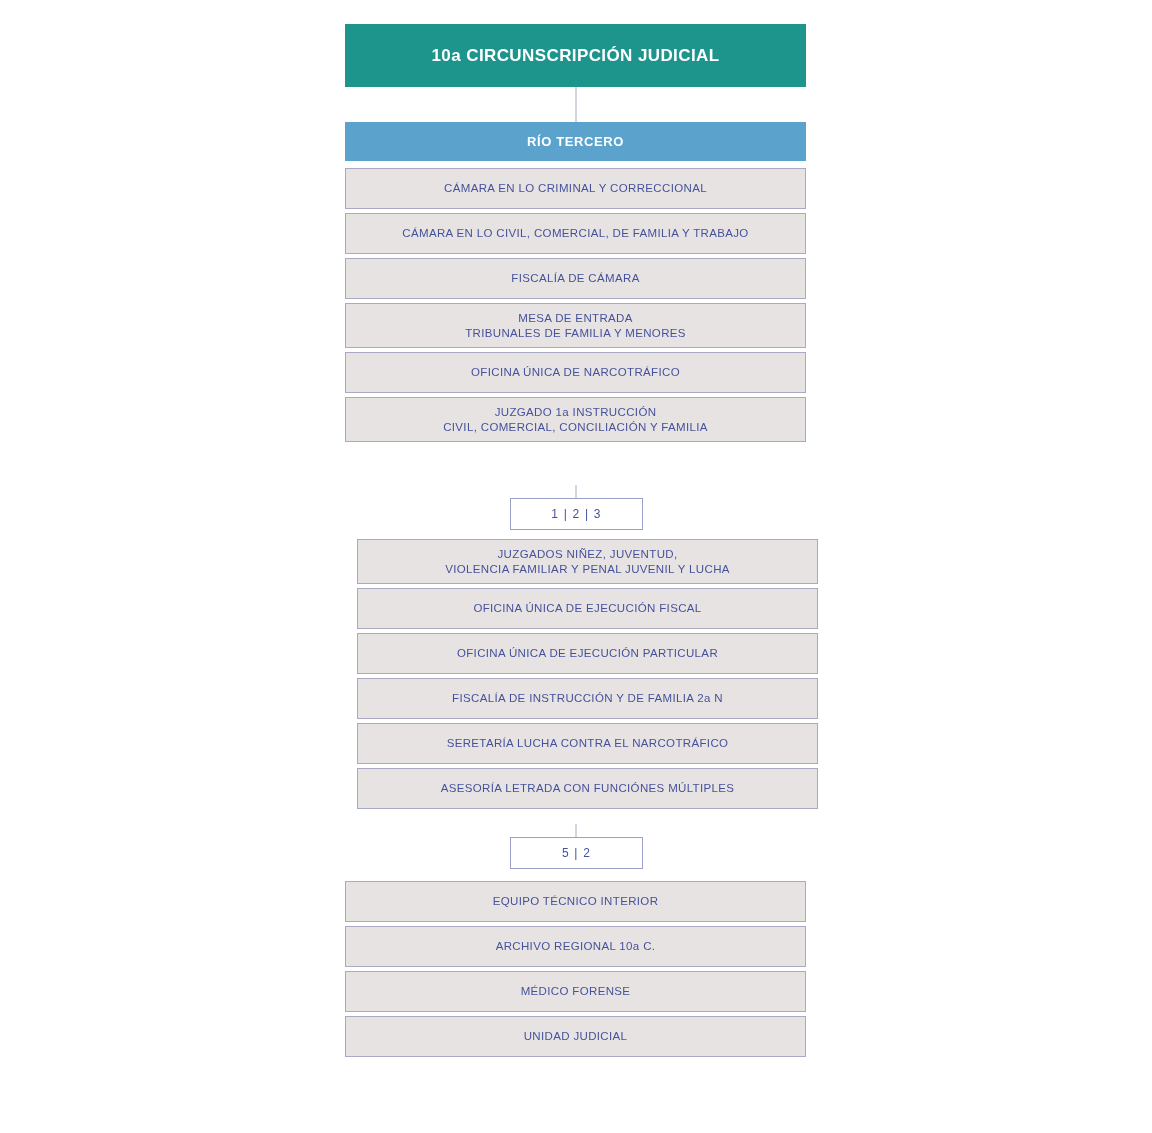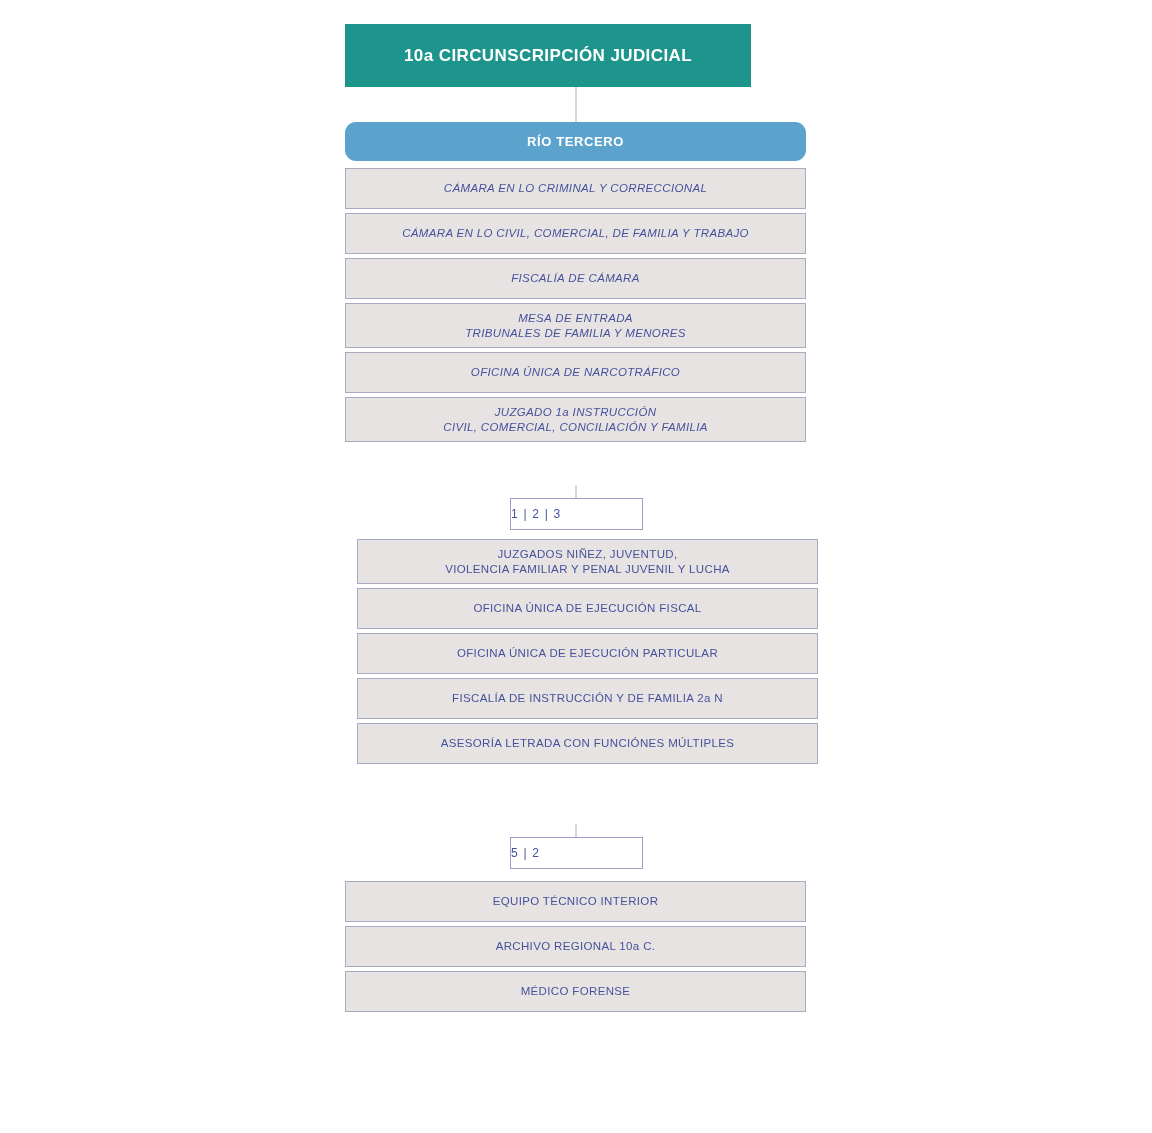--- a/index.html
+++ b/index.html
@@ -16,21 +16,21 @@
     position: relative;
     width: 1152px;
     height: 1133px;
   }
 
   
   .bar-root {
     position: absolute;
     left: 345px;
     top: 24px;
-    width: 406px;
+    width: 461px;
     height: 63px;
     background: #1d948c;
     display: flex;
     align-items: center;
     justify-content: center;
     color: #ffffff;
     font-size: 17px;
     font-weight: bold;
     letter-spacing: 0.4px;
   }
@@ -54,21 +54,20 @@
     width: 461px;
     height: 39px;
     background: #5ba3cd;
     display: flex;
     align-items: center;
     justify-content: center;
     color: #ffffff;
     font-size: 13px;
     font-weight: bold;
     letter-spacing: 0.6px;
-    border-radius: 11px;
   }
 
   
   .group {
     position: absolute;
     left: 345px;
     width: 461px;
   }
 
   .unit {
@@ -111,41 +110,42 @@
   .numbox {
     position: absolute;
     left: 165px;
     top: 13px;
     width: 133px;
     height: 32px;
     background: #ffffff;
     border: 1.5px solid #9aa0c8;
     display: flex;
     align-items: center;
+    justify-content: center;
     color: #45529b;
     font-size: 12px;
     letter-spacing: 1.2px;
   }
 </style>
 </head>
 <body>
 
 <div class="chart">
 
   <div class="bar-root">
     <span>10a CIRCUNSCRIPCIÓN JUDICIAL</span>
   </div>
 
   <div class="connector connector-root"></div>
 
   <div class="bar-city">
     <span>RÍO TERCERO</span>
   </div>
 
-  <div class="group" id="group-a" style="top:168px;font-style:italic;">
+  <div class="group" id="group-a" style="top:168px;">
       <div class="unit h1">
         <div>
           <span class="line">CÁMARA EN LO CRIMINAL Y CORRECCIONAL</span>
         </div>
       </div>
       <div class="unit h1">
         <div>
           <span class="line">CÁMARA EN LO CIVIL, COMERCIAL, DE FAMILIA Y TRABAJO</span>
         </div>
       </div>
@@ -197,20 +197,25 @@
           <span class="line">OFICINA ÚNICA DE EJECUCIÓN PARTICULAR</span>
         </div>
       </div>
       <div class="unit h1">
         <div>
           <span class="line">FISCALÍA DE INSTRUCCIÓN Y DE FAMILIA 2a N</span>
         </div>
       </div>
       <div class="unit h1">
         <div>
+          <span class="line">SERETARÍA  LUCHA CONTRA EL NARCOTRÁFICO</span>
+        </div>
+      </div>
+      <div class="unit h1">
+        <div>
           <span class="line">ASESORÍA LETRADA CON FUNCIÓNES MÚLTIPLES</span>
         </div>
       </div>
     </div>
 
   <div class="subgroup" id="sub-b" style="top:824px;">
     <div class="sub-connector"></div>
     <div class="numbox">
       <span>5 | 2</span>
     </div>
@@ -225,15 +230,20 @@
       <div class="unit h1">
         <div>
           <span class="line">ARCHIVO REGIONAL 10a C.</span>
         </div>
       </div>
       <div class="unit h1">
         <div>
           <span class="line">MÉDICO FORENSE</span>
         </div>
       </div>
+      <div class="unit h1">
+        <div>
+          <span class="line">UNIDAD JUDICIAL</span>
+        </div>
+      </div>
     </div>
 
 </div>
 
 </body></html>

